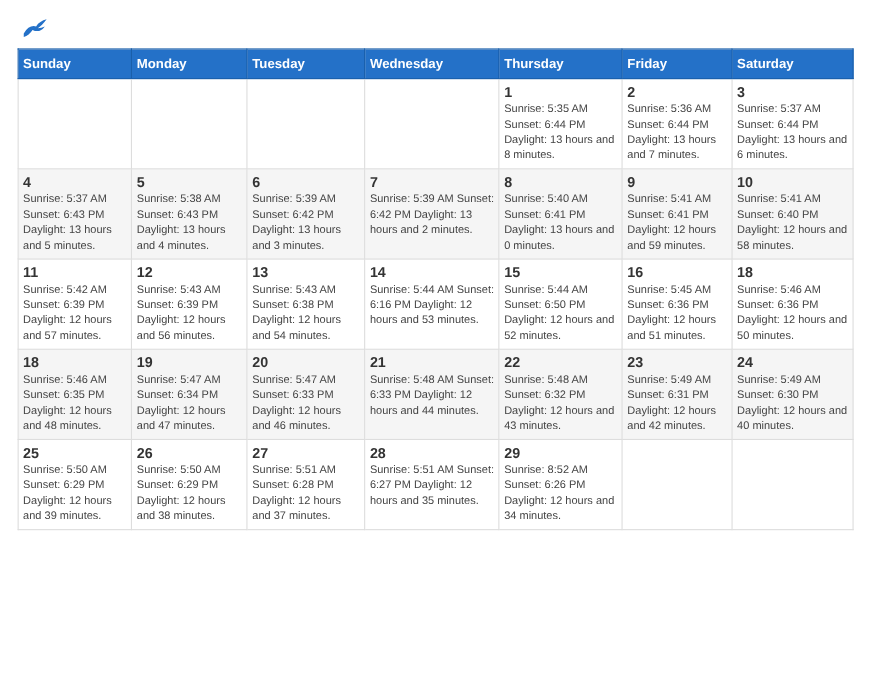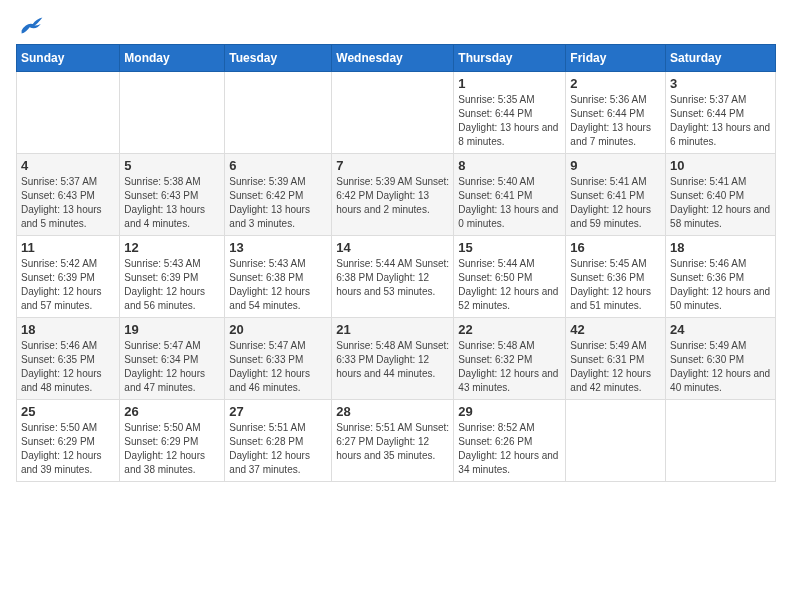--- a/index.html
+++ b/index.html
@@ -234,21 +234,21 @@
         <td>
           <span class="day-num">13</span>
           <div class="day-info">Sunrise: 5:43 AM
 Sunset: 6:38 PM
 Daylight: 12 hours
 and 54 minutes.</div>
         </td>
         <td>
           <span class="day-num">14</span>
           <div class="day-info">Sunrise: 5:44 AM
-Sunset: 6:38 PM
+Sunset: 6:16 PM
 Daylight: 12 hours
 and 53 minutes.</div>
         </td>
         <td>
           <span class="day-num">15</span>
           <div class="day-info">Sunrise: 5:44 AM
 Sunset: 6:50 PM
 Daylight: 12 hours
 and 52 minutes.</div>
         </td>
@@ -297,21 +297,21 @@
 and 44 minutes.</div>
         </td>
         <td>
           <span class="day-num">22</span>
           <div class="day-info">Sunrise: 5:48 AM
 Sunset: 6:32 PM
 Daylight: 12 hours
 and 43 minutes.</div>
         </td>
         <td>
-          <span class="day-num">42</span>
+          <span class="day-num">23</span>
           <div class="day-info">Sunrise: 5:49 AM
 Sunset: 6:31 PM
 Daylight: 12 hours
 and 42 minutes.</div>
         </td>
         <td>
           <span class="day-num">24</span>
           <div class="day-info">Sunrise: 5:49 AM
 Sunset: 6:30 PM
 Daylight: 12 hours

